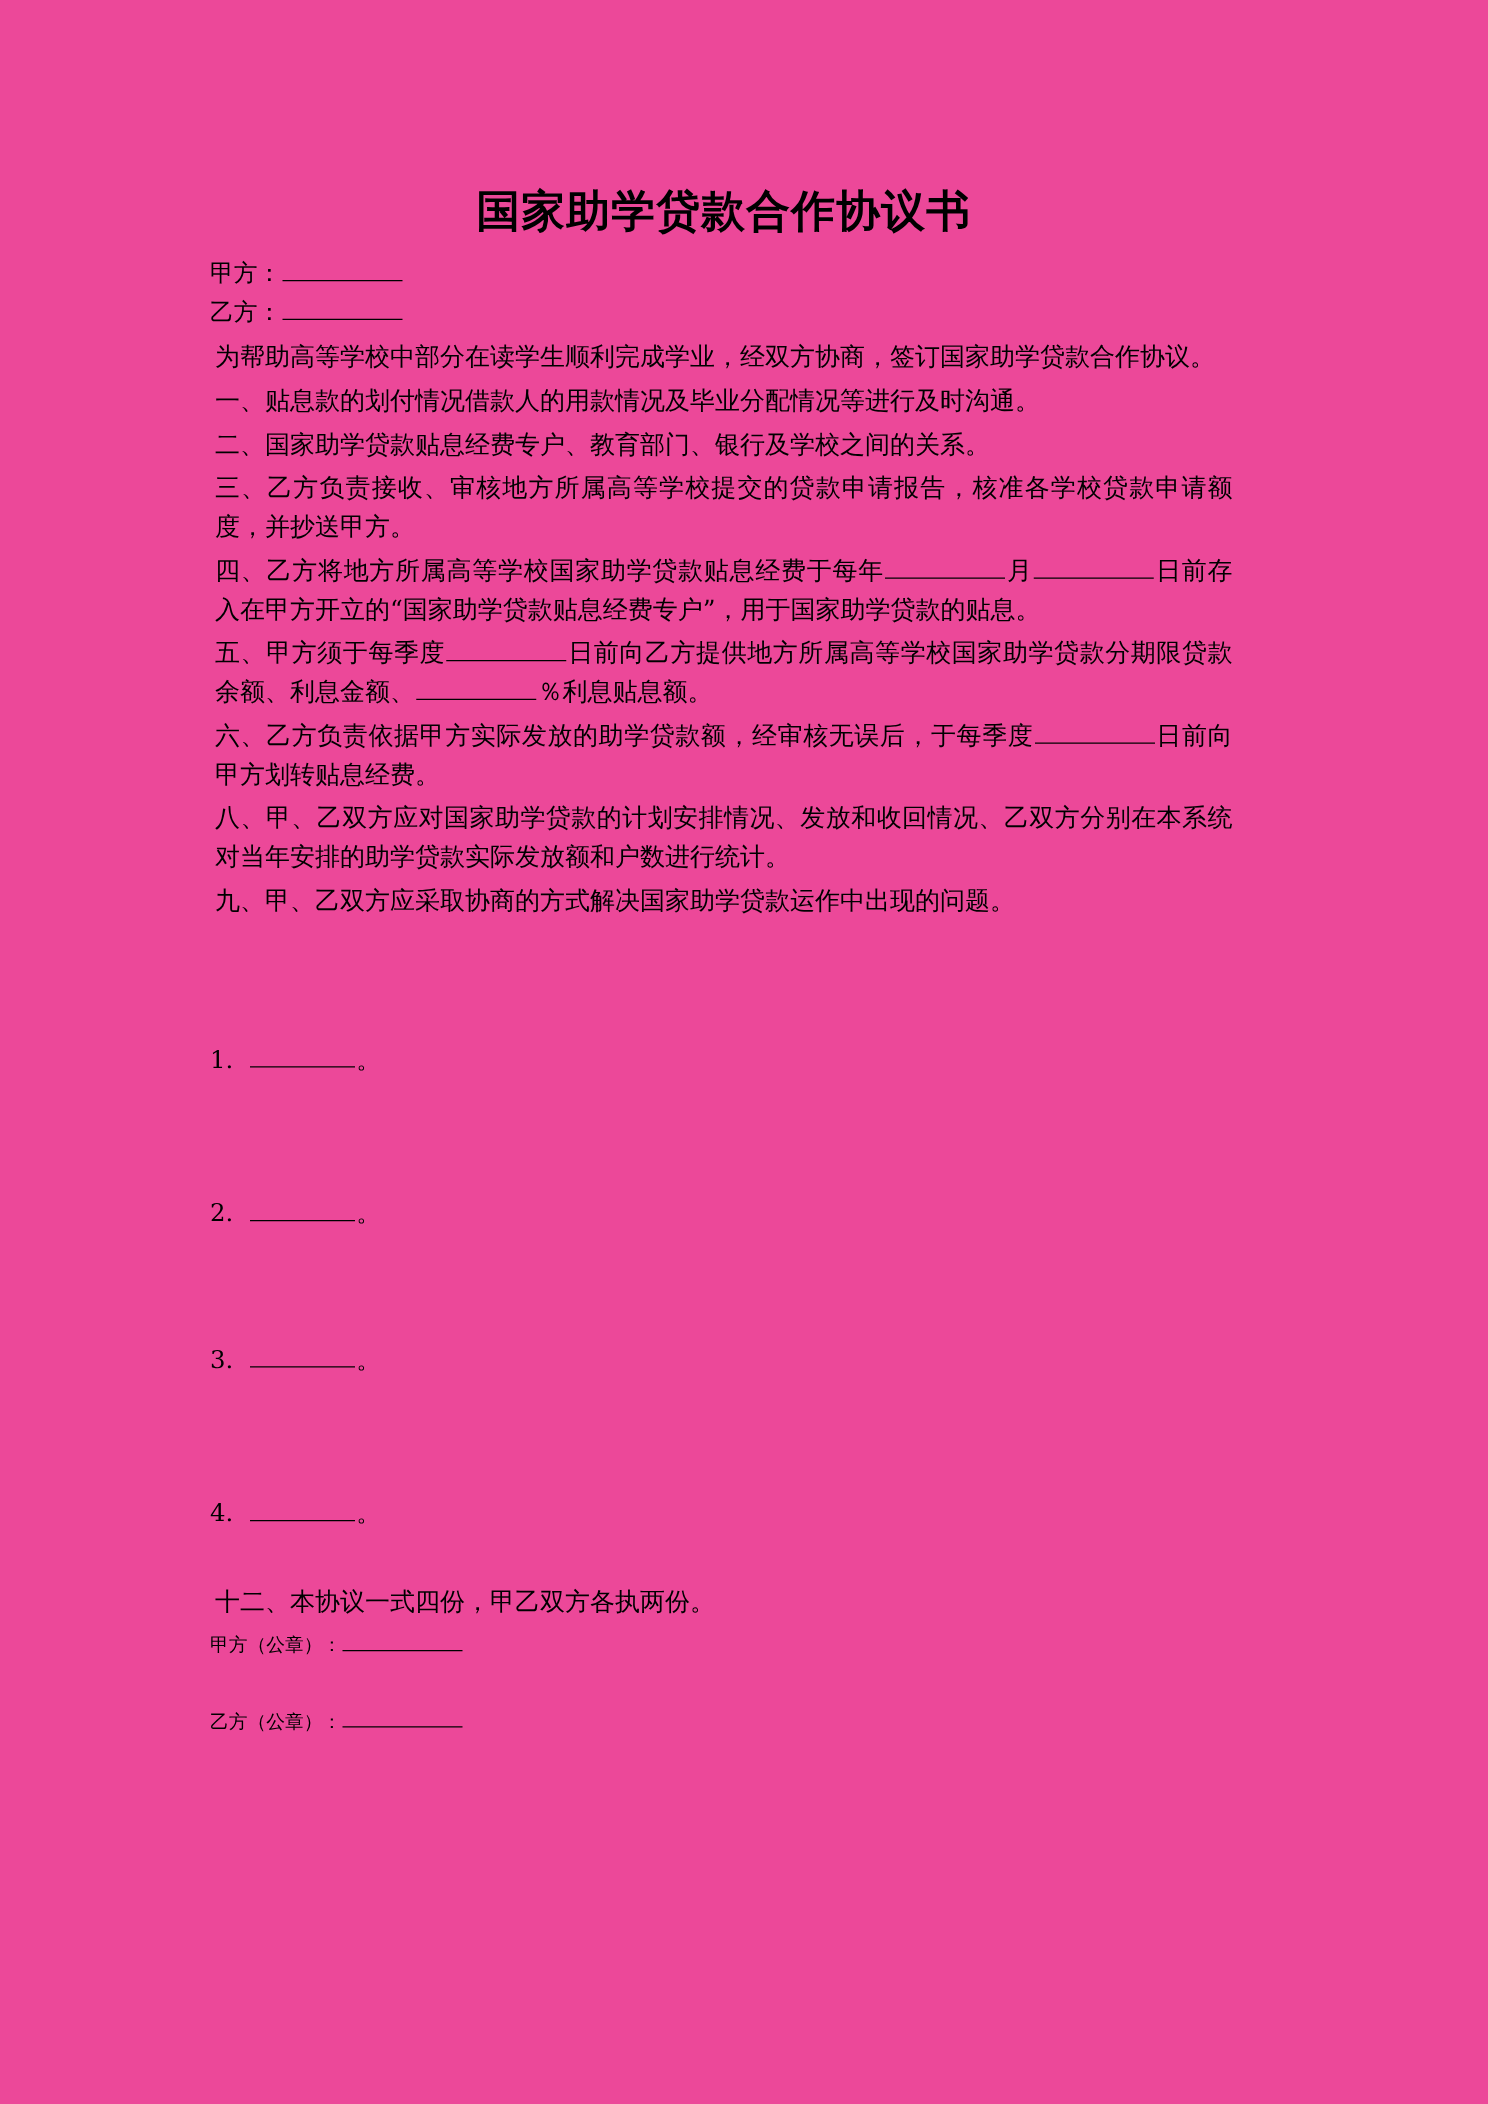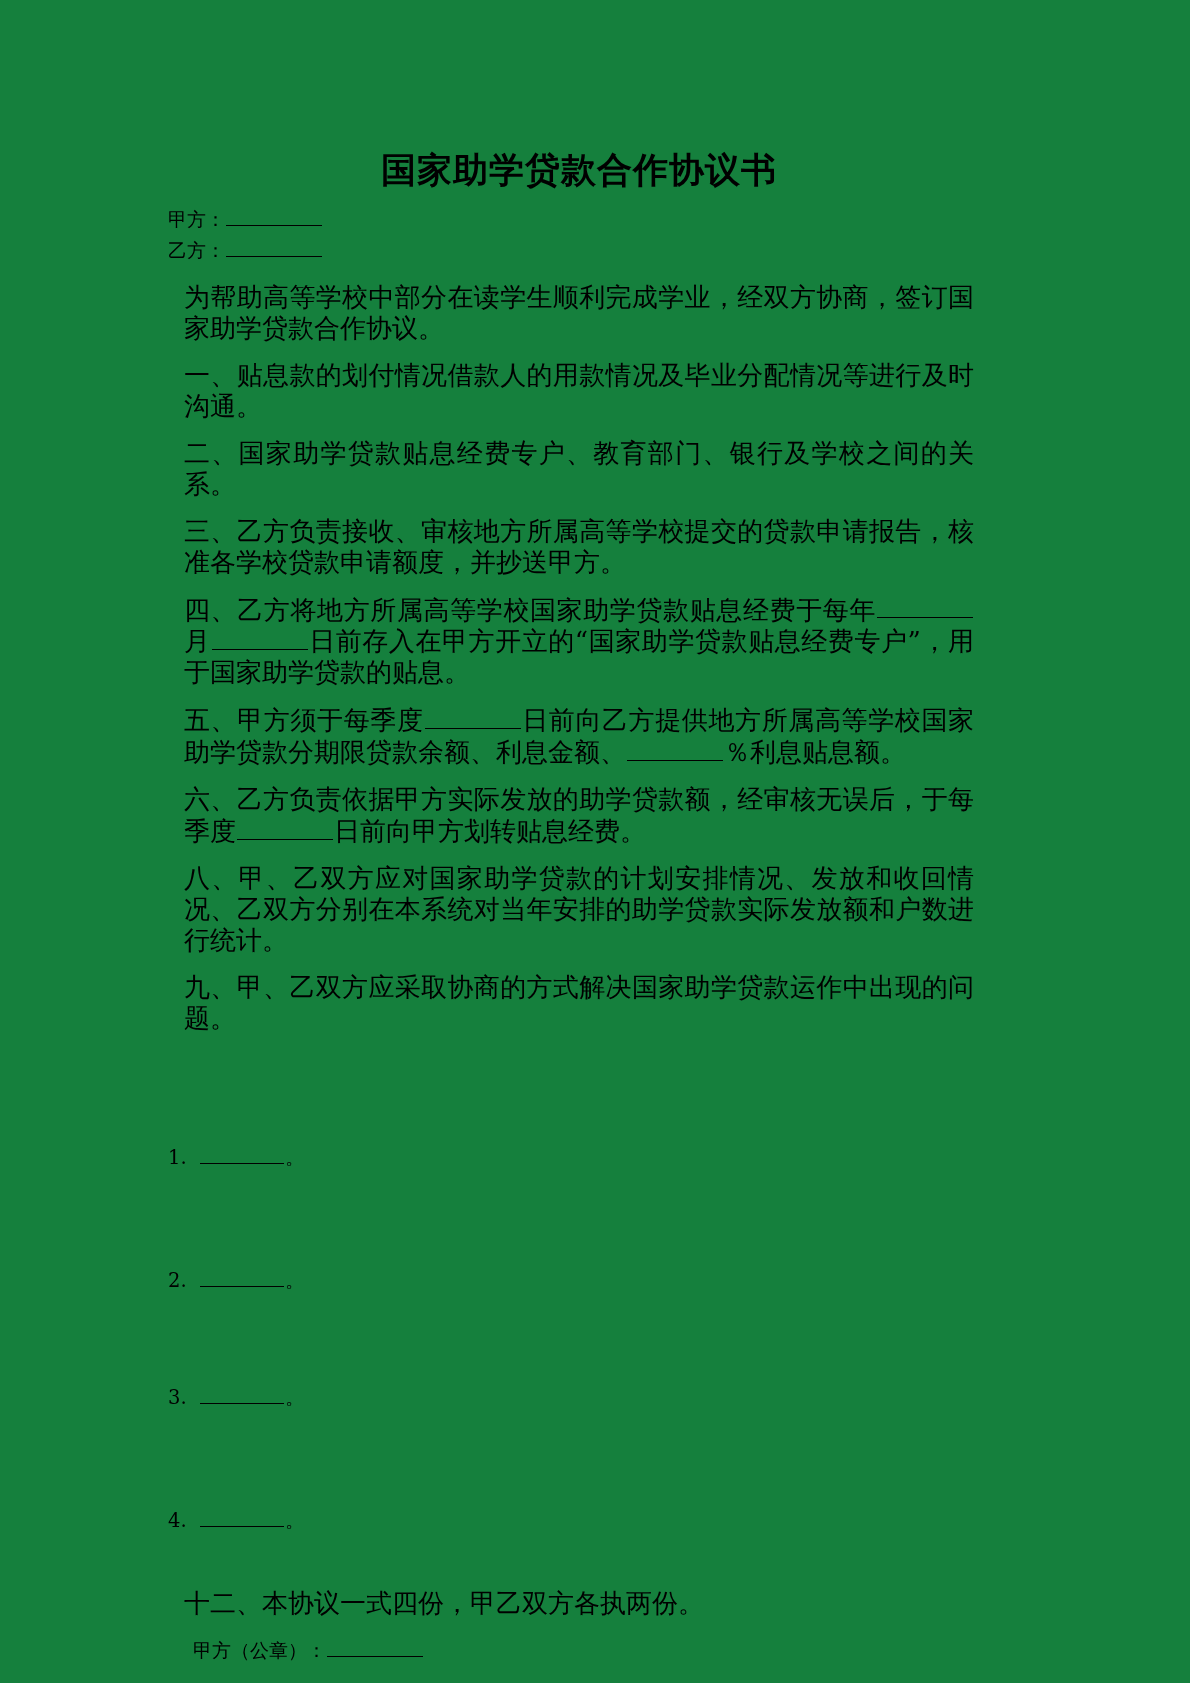--- a/index.html
+++ b/index.html
@@ -8,21 +8,21 @@
     background: #ffffff;
   }
   body {
     font-family: "DejaVu Serif", "Liberation Serif", serif;
     color: #000000;
   }
   .page {
     position: relative;
     width: 1190px;
     height: 1683px;
-    background: #15803d;
+    background: #ec4899;
     margin: 0 auto;
     overflow: hidden;
     box-sizing: border-box;
   }
   .content {
     position: absolute;
     left: 168px;
     top: 0;
     width: 822px;
   }
@@ -36,25 +36,25 @@
     padding-bottom: 10px;
     font-family: "DejaVu Sans", "Liberation Sans", sans-serif;
     line-height: 1.3;
   }
   .party-line {
     font-size: 19px;
     line-height: 31px;
     white-space: nowrap;
   }
   .para {
-    font-size: 26px;
+    font-size: 20px;
     line-height: 31px;
     text-align: justify;
     text-justify: inter-ideograph;
-    margin: 16px;
+    margin: 4px;
   }
   .blank {
     display: inline-block;
     border-bottom: 1px solid #000000;
     vertical-align: baseline;
     height: 0.92em;
     margin: 0 1px;
   }
   .blank-sm { width: 84px; }
   .blank-md { width: 96px; }
@@ -67,24 +67,23 @@
   .num-label {
     font-family: "DejaVu Serif", "Liberation Serif", serif;
     font-size: 19.5px;
   }
   .gap-1 { height: 92px; }
   .gap-2 { height: 92px; }
   .gap-3 { height: 86px; }
   .gap-4 { height: 92px; }
   .gap-5 { height: 36px; }
   .sig-line {
-    font-size: 19px;
+    font-size: 15px;
     line-height: 31px;
     white-space: nowrap;
-    margin-left: 25px;
   }
   .sig-gap { height: 30px; }
 </style>
 </head>
 <body>
 
 <div class="page">
   <div class="content">
 
     <h1 class="doc-title">国家助学贷款合作协议书</h1>

